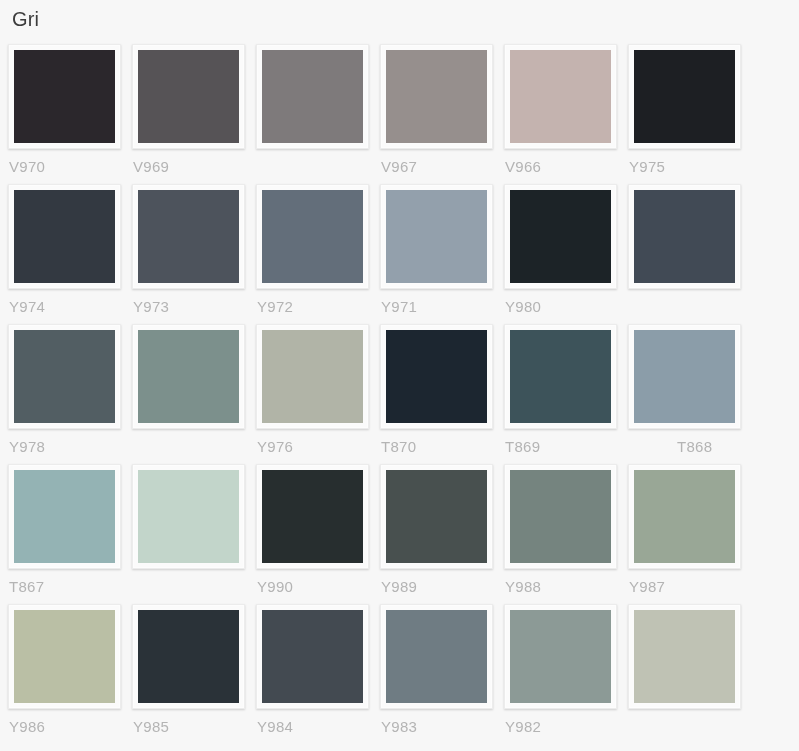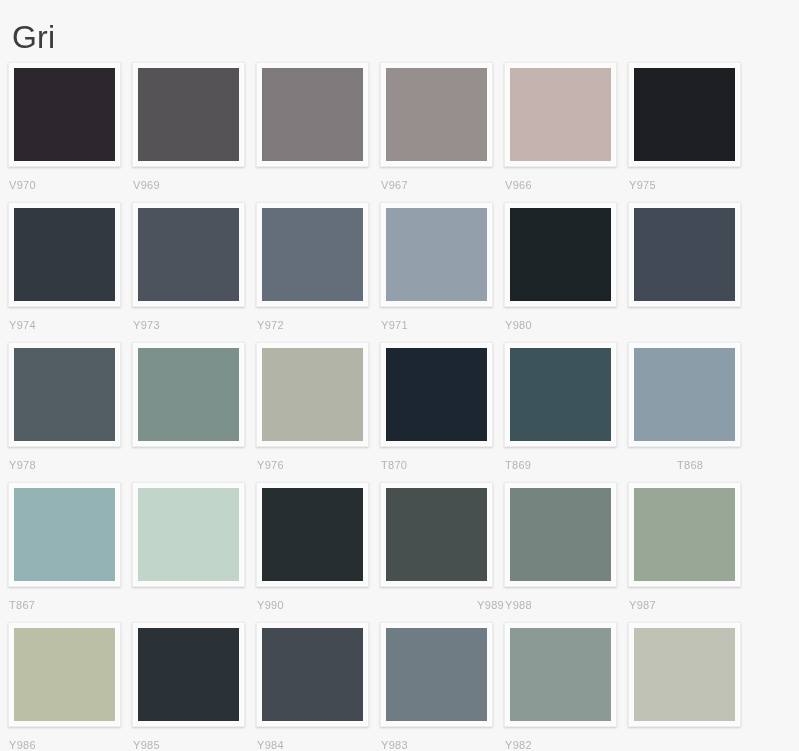--- a/index.html
+++ b/index.html
@@ -16,25 +16,25 @@
 
   .page {
     width: 799px;
     height: 751px;
     box-sizing: border-box;
     padding: 0;
     position: relative;
   }
 
   .page-title {
-    font-size: 32px;
+    font-size: 20px;
     font-weight: 400;
     color: #3d3d3d;
     margin: 0;
-    padding: 22px 0 0 12px;
+    padding: 4px 0 0 12px;
     line-height: 30px;
     letter-spacing: 0.2px;
   }
 
   .swatch-grid {
     display: grid;
     grid-template-columns: repeat(6, 124px);
     column-gap: 0px;
     row-gap: 0px;
     padding: 10px 0 0 8px;
@@ -58,21 +58,21 @@
     box-shadow: 0 1px 2px rgba(0,0,0,0.16), 0 0 0 1px rgba(255,255,255,0.6) inset;
   }
 
   .swatch-color {
     width: 100%;
     height: 100%;
     display: block;
   }
 
   .swatch-label {
-    font-size: 11px;
+    font-size: 15px;
     color: #b4b4b4;
     padding-top: 11px;
     padding-left: 1px;
     line-height: 14px;
     letter-spacing: 0.3px;
     white-space: nowrap;
   }
 </style>
 </head>
 <body style="background: rgb(247, 247, 247);">
@@ -201,21 +201,21 @@
       <div class="swatch-cell">
         <div class="swatch-frame" style="background: rgb(251, 251, 251);">
           <div class="swatch-color" style="background-color: rgb(39, 46, 47);"></div>
         </div>
         <div class="swatch-label" style="color: rgb(180, 180, 180);">Y990</div>
       </div>
       <div class="swatch-cell">
         <div class="swatch-frame" style="background: rgb(251, 251, 251);">
           <div class="swatch-color" style="background-color: rgb(72, 80, 79);"></div>
         </div>
-        <div class="swatch-label" style="color: rgb(180, 180, 180); text-align: right;">Y989</div>
+        <div class="swatch-label" style="color: rgb(180, 180, 180);">Y989</div>
       </div>
       <div class="swatch-cell">
         <div class="swatch-frame" style="background: rgb(251, 251, 251);">
           <div class="swatch-color" style="background-color: rgb(117, 132, 127);"></div>
         </div>
         <div class="swatch-label" style="color: rgb(180, 180, 180);">Y988</div>
       </div>
       <div class="swatch-cell">
         <div class="swatch-frame" style="background: rgb(251, 251, 251);">
           <div class="swatch-color" style="background-color: rgb(153, 167, 150);"></div>

